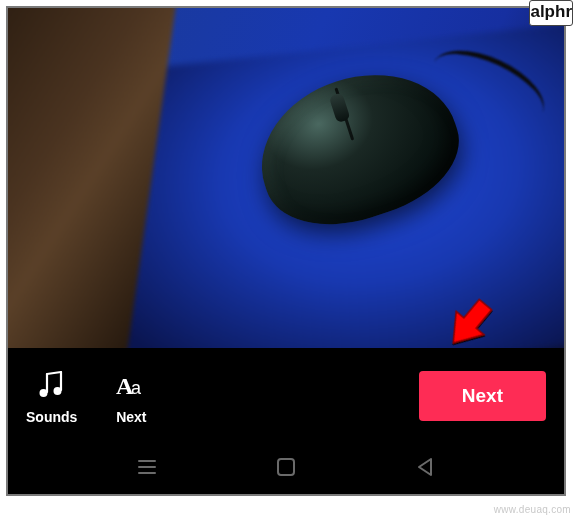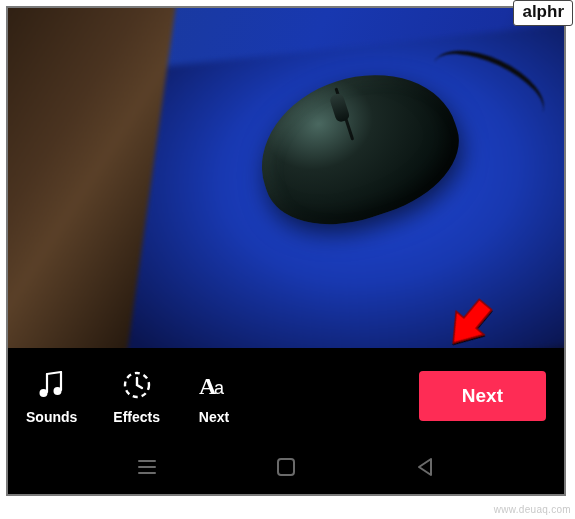--- a/index.html
+++ b/index.html
@@ -146,21 +146,21 @@
       width: 60px; height: 60px;
       z-index: 10;
       pointer-events: none;
     }
     .badge {
       position: absolute;
       right: 2px; top: 0;
       background: #fff;
       border: 1px solid #444;
       border-radius: 3px;
-      padding: 1px 8px 3px;
+      padding: 1px 0 3px;
       font-size: 17px;
       font-weight: 600;
       color: #111;
       font-family: Arial, sans-serif;
       z-index: 20;
     }
     .watermark {
       position: absolute;
       right: 4px;
       bottom: 4px;
@@ -205,29 +205,20 @@
             <path d="M12 6 L12 24" stroke-linecap="round"></path>
             <path d="M26 4 L26 22" stroke-linecap="round"></path>
             <path d="M12 6 L26 4" stroke-linecap="round"></path>
             <circle cx="8.5" cy="25" r="4" fill="#fff" stroke="none"></circle>
             <circle cx="22.5" cy="23" r="4" fill="#fff" stroke="none"></circle>
           </svg>
         </span>
         <span class="tool-label">Sounds</span>
       </div>
 
-      <div class="tool">
-        <span class="tool-icon">
-          <svg width="34" height="34" viewBox="0 0 34 34" fill="none" stroke="#fff" stroke-width="2.4">
-            <circle cx="17" cy="17" r="12" stroke-dasharray="5 4"></circle>
-            <path d="M17 10 L17 17 L22 20" stroke-linecap="round"></path>
-          </svg>
-        </span>
-        <span class="tool-label">Effects</span>
-      </div>
 
       <div class="tool">
         <span class="tool-icon">
           <svg width="36" height="34" viewBox="0 0 36 34">
             <text x="3" y="26" font-family="Georgia, serif" font-size="24" font-weight="600" fill="#fff">A</text>
             <text x="18" y="26" font-family="Arial, sans-serif" font-size="18" font-weight="400" fill="#fff">a</text>
           </svg>
         </span>
         <span class="tool-label">Next</span>
       </div>

